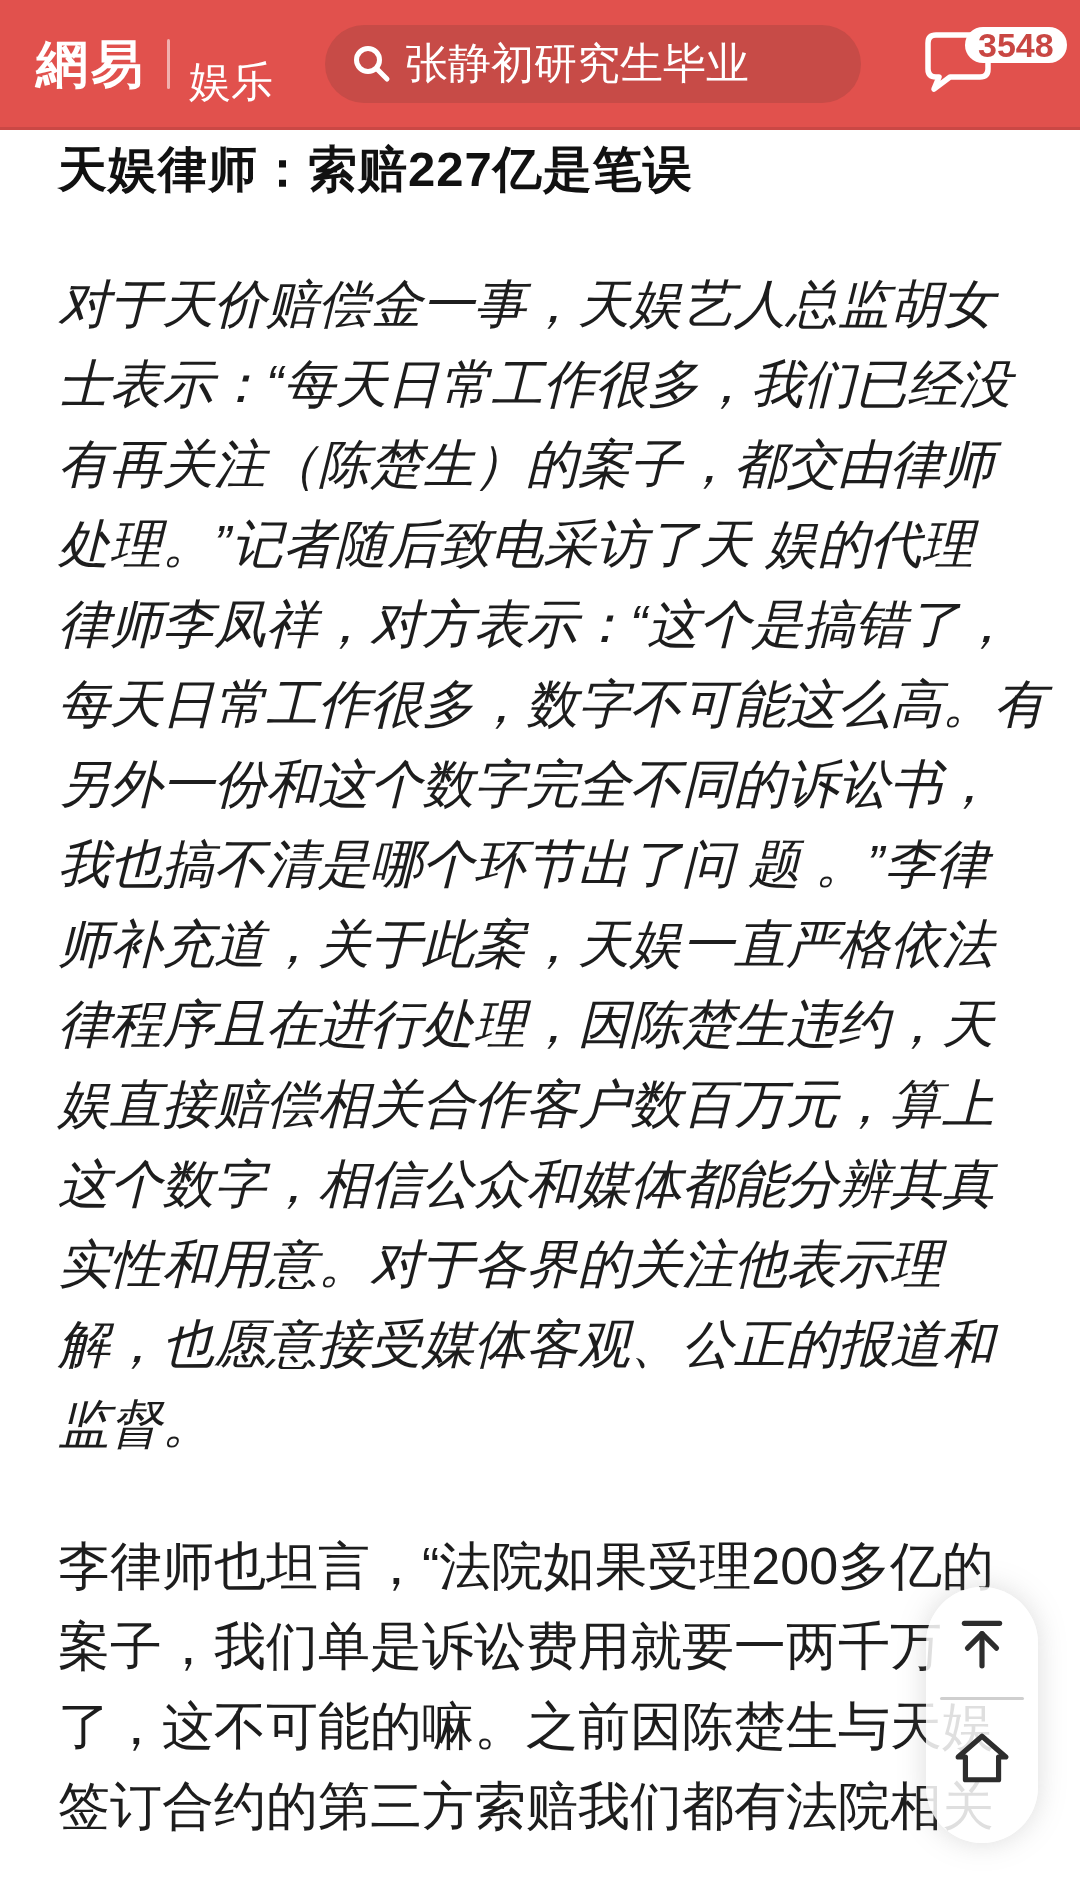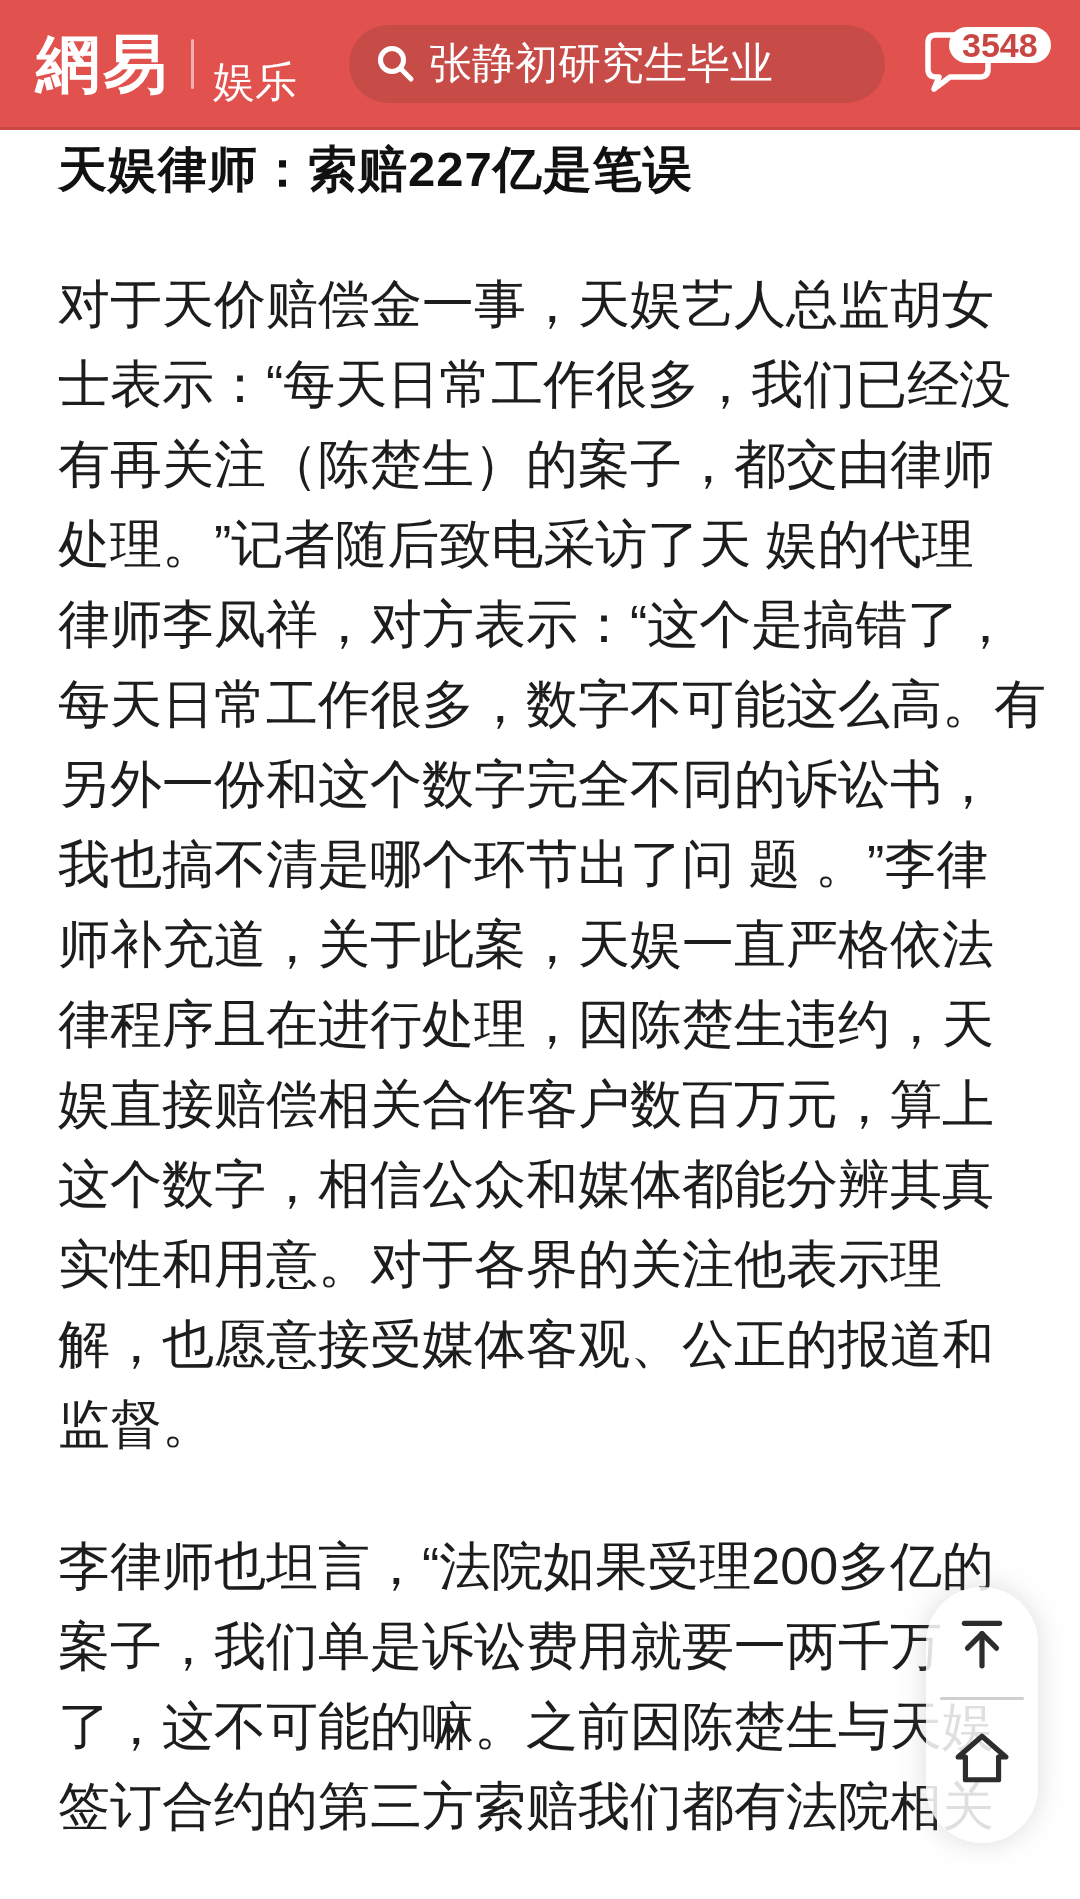--- a/index.html
+++ b/index.html
@@ -16,21 +16,21 @@
     height:130px;
     background:#e1514d;
     border-bottom:3px solid rgba(0,0,0,0.10);
     display:flex;
     align-items:center;
     padding:0 25px 0 36px;
     box-sizing:border-box;
   }
   .logo{
     color:#ffffff;
-    font-size:64px;
+    font-size:52px;
     font-weight:800;
     letter-spacing:3px;
     line-height:1;
     white-space:nowrap;
   }
   .header-divider{
     width:3px;height:50px;
     background:rgba(255,255,255,0.55);
     margin:0 19px 0 21px;
     border-radius:2px;
@@ -63,21 +63,21 @@
   }
   .chat-wrap{
     margin-left:auto;
     position:relative;
     width:134px;height:96px;
     cursor:pointer;
   }
   .chat-bubble{position:absolute;left:2px;top:15px;width:70px;height:62px;}
   .chat-badge{
     position:absolute;
-    left:28px;top:11px;
+    left:44px;top:11px;
     background:#ffffff;
     color:#c94743;
     font-size:34px;
     font-weight:700;
     line-height:36px;
     height:36px;
     padding:0 13px;
     border-radius:19px;
     letter-spacing:0;
   }
@@ -93,21 +93,21 @@
     line-height:58px;
     letter-spacing:1px;
     white-space:pre;
   }
   .para{
     font-size:52px;
     color:#1d1d1d;
     line-height:80px;
     letter-spacing:0;
   }
-  .para-1{margin-top:66px;}
+  .para-1{margin-top:66px;font-style:italic;}
   .para-2{margin-top:62px;}
   .text-line{white-space:pre;height:80px;overflow:visible;}
 
   
   .float-pill{
     position:absolute;
     left:926px;top:1587px;
     width:112px;height:256px;
     background:rgba(255,255,255,0.86);
     border-radius:56px;

